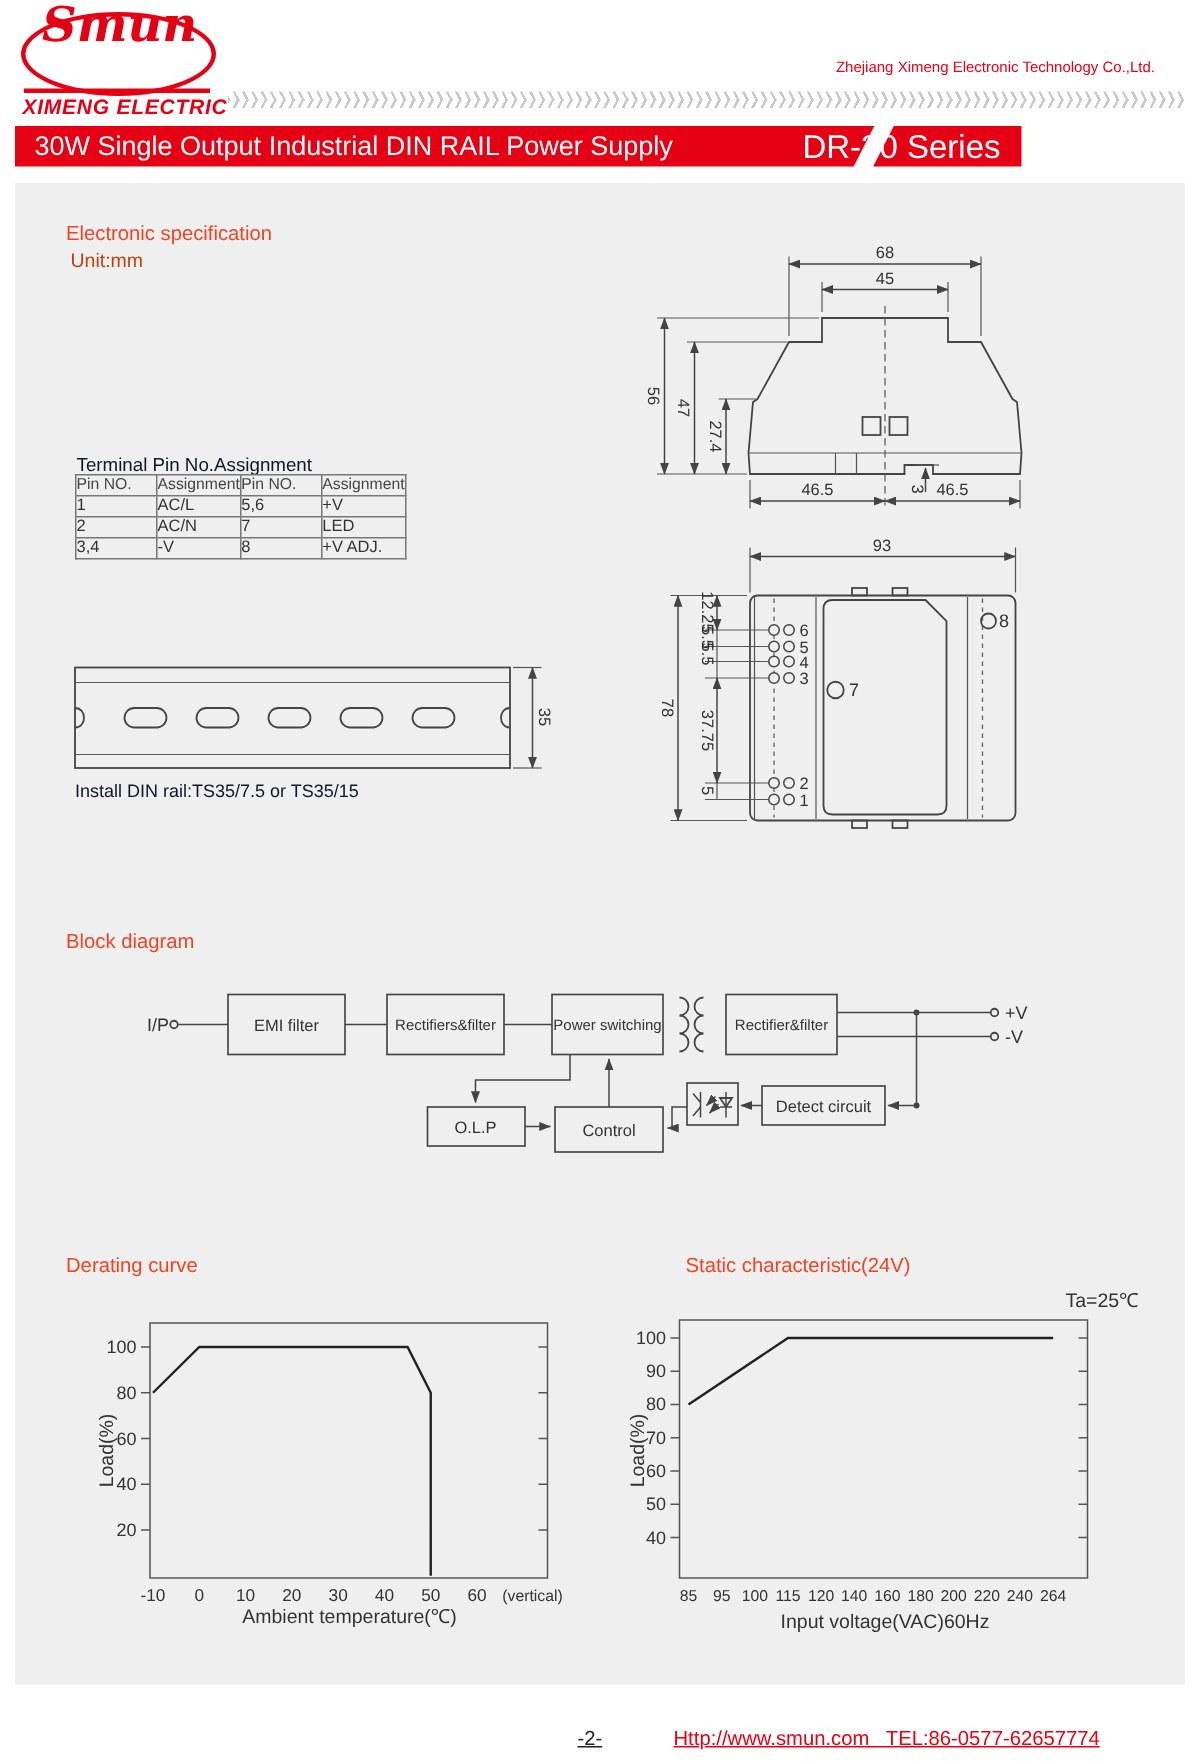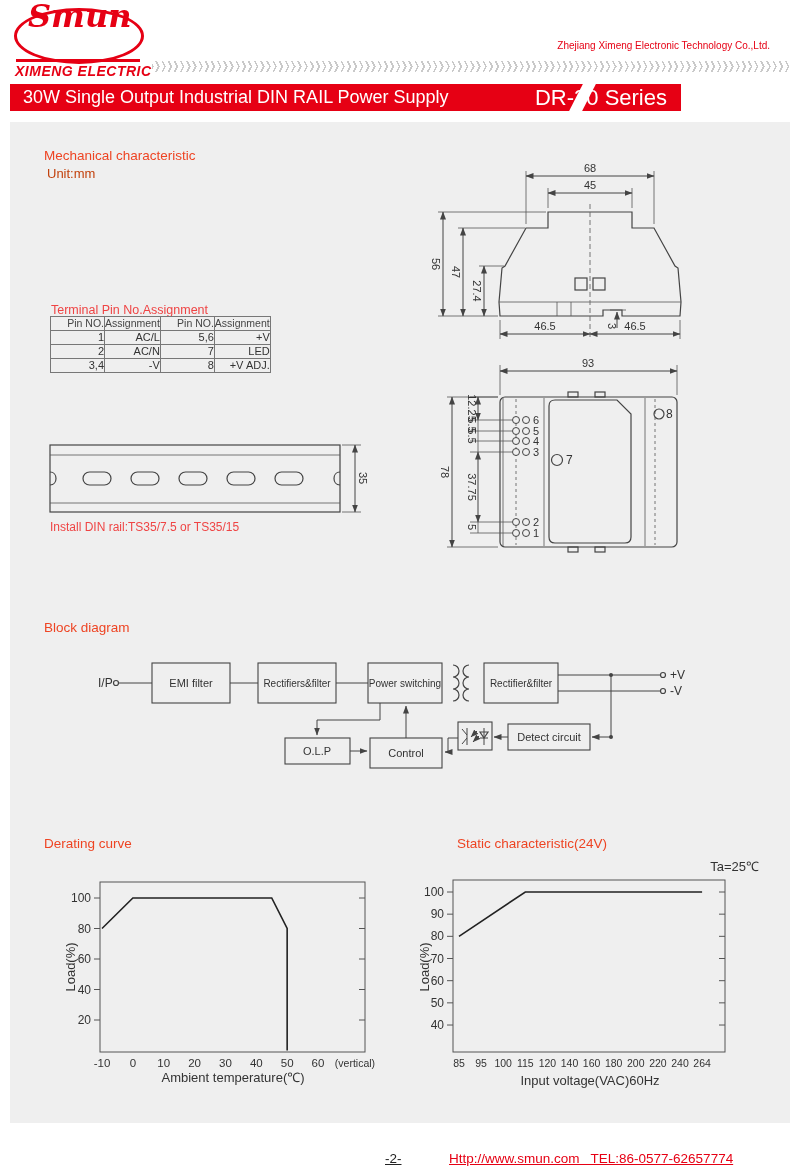--- a/index.html
+++ b/index.html
@@ -20,25 +20,25 @@
   .chev::before,.chev::after{content:"";position:absolute;left:0;width:100%;height:6px;}
   .chev::before{top:0;background:repeating-linear-gradient(63deg,#c9c9c9 0 1.6px,transparent 1.6px 5.5px);}
   .chev::after{bottom:0;background:repeating-linear-gradient(117deg,#c9c9c9 0 1.6px,transparent 1.6px 5.5px);}
   .banner{position:absolute;left:10px;top:84px;width:671px;height:27px;background:var(--brand-red);color:#fff;}
   .banner-title{position:absolute;left:13px;top:0;line-height:27px;font-size:18px;white-space:nowrap;}
   .banner-slash{position:absolute;left:566px;top:-2px;width:13px;height:31px;background:#fff;transform:skewX(-27deg);}
   .banner-series{position:absolute;right:14px;top:0;line-height:27px;font-size:22px;}
   .panel{position:absolute;left:10px;top:122px;width:780px;height:1001px;background:var(--panel-bg);}
   .sec-title{position:absolute;font-size:13.5px;color:var(--accent);white-space:nowrap;}
   .txt{position:absolute;font-size:13px;color:#c2410c;white-space:nowrap;}
-  .small-txt{position:absolute;font-size:12px;color:#ef4444;white-space:nowrap;}
+  .small-txt{position:absolute;font-size:12px;color:#0f172a;white-space:nowrap;}
   
   .pin-table{position:absolute;left:50px;top:316px;border-collapse:collapse;}
   .pin-table td,.pin-table th{border:1px solid #777;width:53px;height:13px;padding:0;
-      font-size:11px;font-weight:normal;text-align:right;color:#333;line-height:1;}
+      font-size:11px;font-weight:normal;text-align:left;color:#333;line-height:1;}
   .pin-table th{font-size:10.5px;color:#444;}
   
   svg.fig{position:absolute;overflow:visible;}
   svg text{font-family:"Liberation Sans",sans-serif;fill:#333;}
   .ol{fill:none;stroke:#444;stroke-width:1.2;}
   .thin{fill:none;stroke:#555;stroke-width:.8;}
   .ext{stroke:#555;stroke-width:.8;fill:none;}
   .dim{stroke:#444;stroke-width:1;fill:none;marker-start:url(#ah);marker-end:url(#ah);}
   .dimE{stroke:#444;stroke-width:1;fill:none;marker-end:url(#ah);}
   .flow{stroke:#444;stroke-width:1;fill:none;marker-end:url(#ah);}
@@ -78,21 +78,21 @@
   <div class="chev"></div>
 
   <div class="banner">
     <div class="banner-title">30W Single Output Industrial DIN RAIL Power Supply</div>
     <div class="banner-slash"></div>
     <div class="banner-series">DR-30 Series</div>
   </div>
 
   <div class="panel"></div>
 
-  <div class="sec-title" style="left:44px;top:148px">Mechanical characteristic</div>
+  <div class="sec-title" style="left:44px;top:148px">Electronic specification</div>
   <div class="txt" style="left:47px;top:166px">Unit:mm</div>
 
   <div class="small-txt" style="left:51px;top:303px;font-size:12.5px">Terminal Pin No.Assignment</div>
   <table class="pin-table">
     <tbody>
         <tr>
       <th>Pin NO.</th>
       <th>Assignment</th>
       <th>Pin NO.</th>
       <th>Assignment</th>

